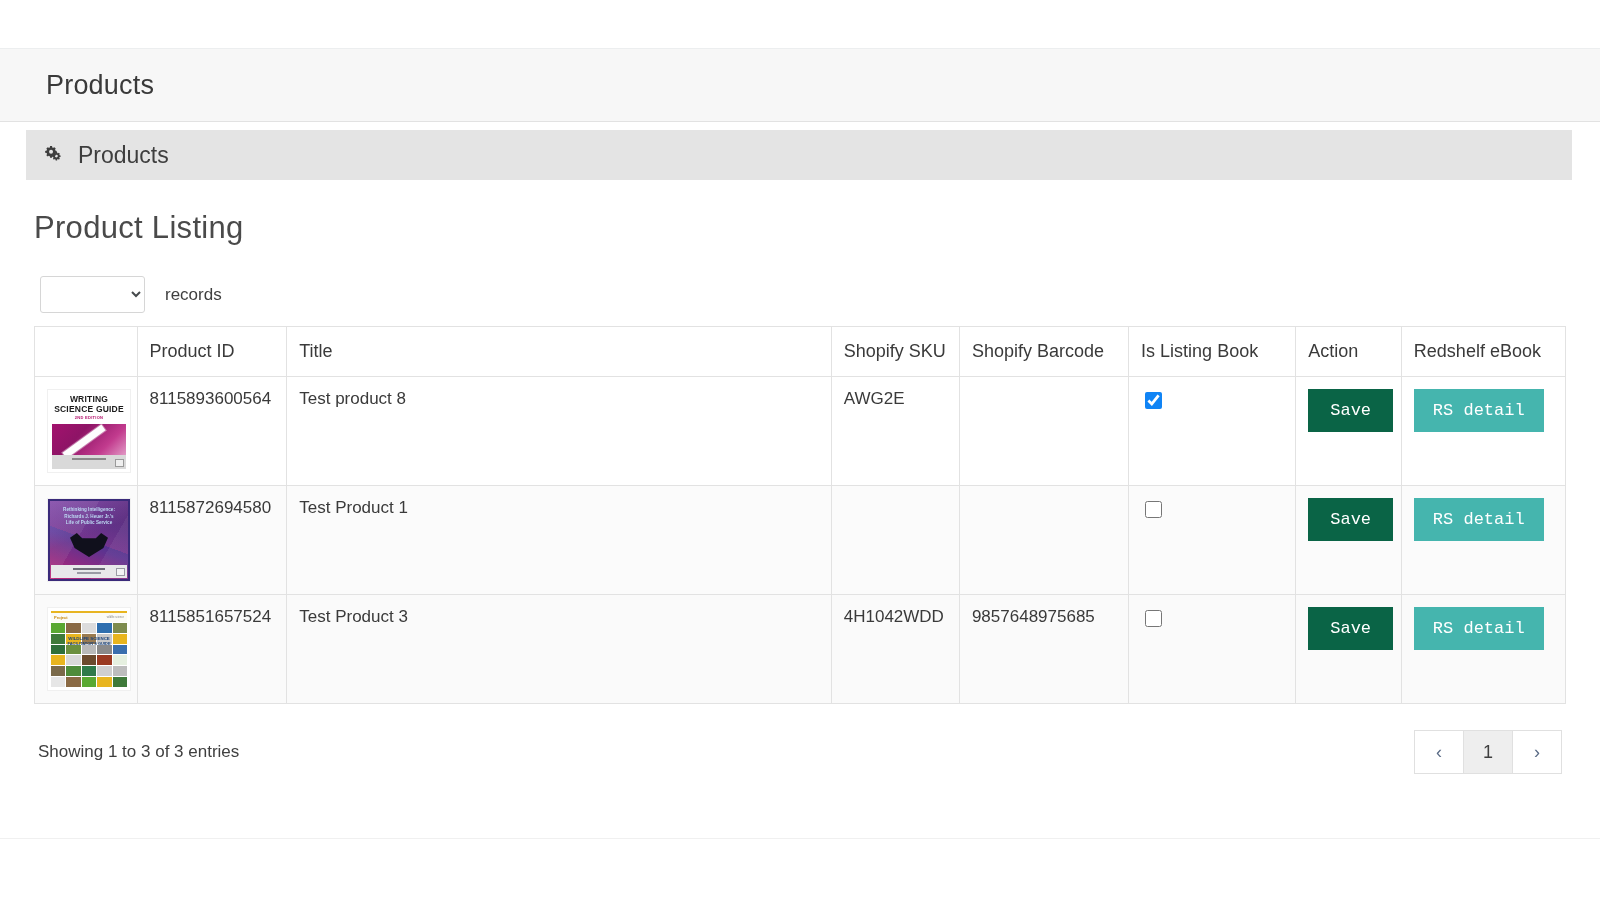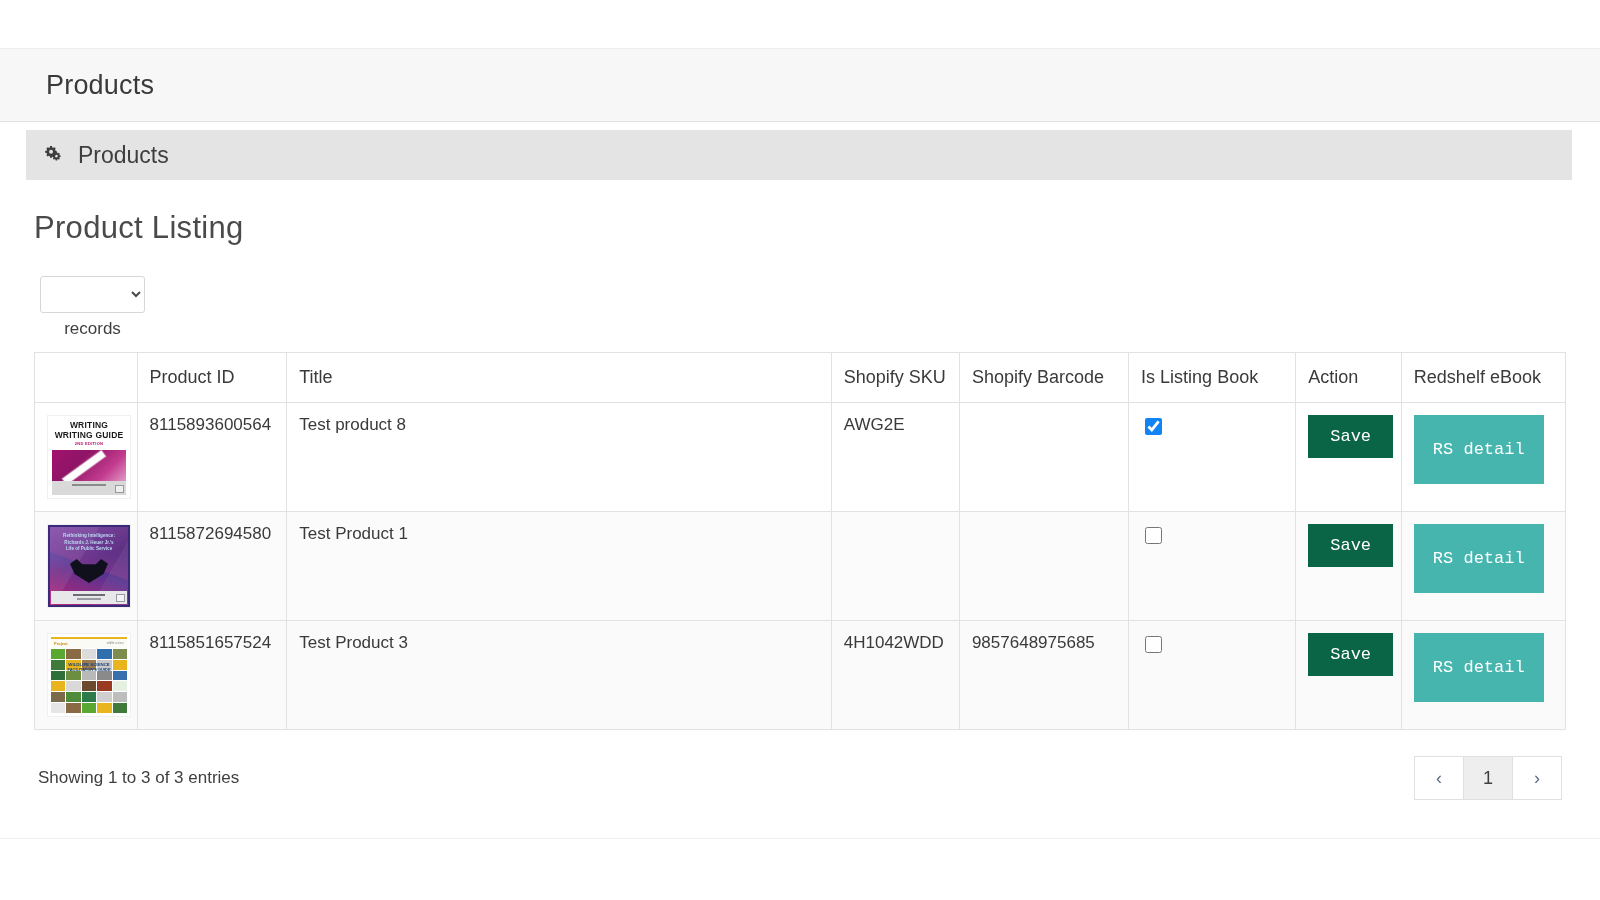--- a/index.html
+++ b/index.html
@@ -72,21 +72,21 @@
   }
 
   
   .table-controls {
     display: flex;
     justify-content: space-between;
     align-items: center;
     margin-top: 30px;
     padding: 0 6px;
   }
-  .length-box { display: flex; align-items: center; gap: 6px; flex-direction: column; }
+  .length-box { display: flex; align-items: center; gap: 20px; }
   .length-select {
     width: 105px;
     height: 37px;
     font-size: 15px;
     font-family: "Liberation Sans", sans-serif;
     color: #464a4c;
     border: 1px solid #d6d6d6;
     border-radius: 3px;
     background: #ffffff;
     padding: 0 6px;
@@ -265,21 +265,21 @@
     color: #ffffff;
     cursor: pointer;
     line-height: 1;
   }
   .btn-save {
     background: #0a6446;
     padding: 13px 22px;
   }
   .btn-rs {
     background: #45b5ae;
-    padding: 26px 19px;
+    padding: 13px 19px;
   }
 
   
   .table-footer {
     display: flex;
     justify-content: space-between;
     align-items: center;
     margin-top: 26px;
     padding: 0 4px;
   }
@@ -362,21 +362,21 @@
         <th>Redshelf eBook</th>
       </tr>
     </thead>
     <tbody>
 
       <tr>
         <td class="cover-cell">
           <div class="cover cover-awg">
             <div class="awg-top">
               <span class="awg-t1">WRITING</span>
-              <span class="awg-t1">WRITING GUIDE</span>
+              <span class="awg-t1">SCIENCE GUIDE</span>
               <span class="awg-t2">2ND EDITION</span>
             </div>
             <div class="awg-art">
               <div class="awg-pencil"></div>
             </div>
             <div class="awg-foot">
               <span class="fline"></span>
                 <span class="fbox"></span>
             </div>
           </div>

